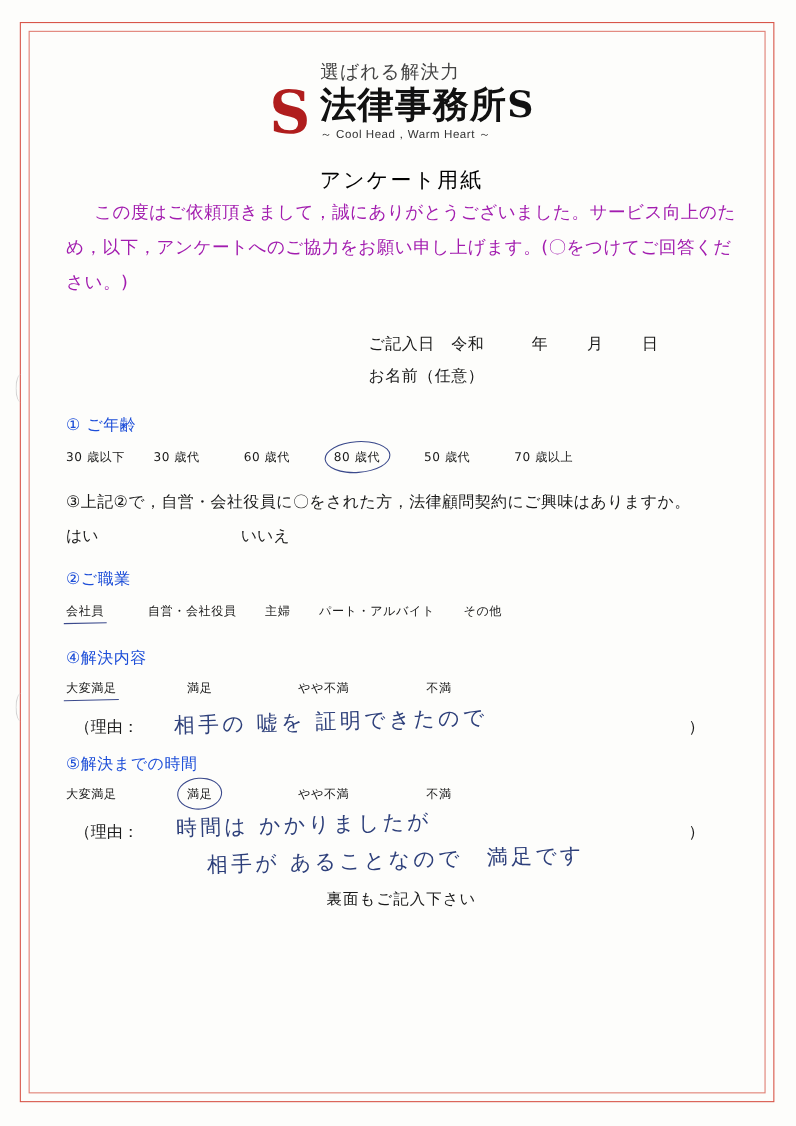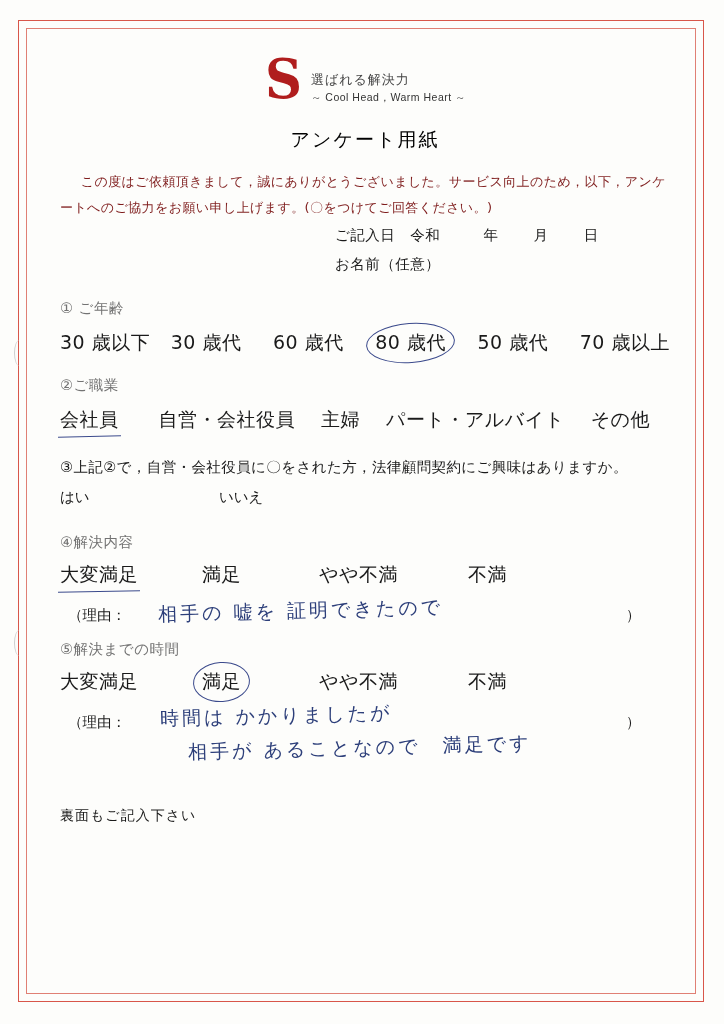--- a/index.html
+++ b/index.html
@@ -67,21 +67,21 @@
     font-family: "DejaVu Serif", serif;
     font-size: 54px;
     font-weight: bold;
     color: #b01d1d;
     line-height: 0.95;
     letter-spacing: -2px;
     transform: scaleX(0.95);
   }
   .logo-text { text-align: left; }
   .logo-tag {
-    font-size: 13px;
+    font-size: 17px;
     color: #444;
     letter-spacing: 1px;
     margin-bottom: 1px;
   }
   .logo-name {
     font-family: "DejaVu Serif", serif;
     font-size: 33px;
     font-weight: bold;
     letter-spacing: 1px;
     color: #111;
@@ -99,50 +99,50 @@
   .doc-title {
     text-align: center;
     font-size: 19px;
     letter-spacing: 2px;
     margin-top: 22px;
     color: #000000;
   }
 
   
   .intro {
-    margin-top: 16px;
-    font-size: 13px;
+    margin-top: 0;
+    font-size: 16px;
     line-height: 2.0;
     text-indent: 1.6em;
     letter-spacing: 0.4px;
-    color: #7f1d1d;
+    color: #a21caf;
   }
 
   
   .meta {
-    margin-top: 0;
+    margin-top: 26px;
     padding-left: 275px;
     font-size: 14.5px;
     line-height: 2.0;
     letter-spacing: 0.5px;
   }
   .meta .gap-s { display: inline-block; width: 30px; }
   .meta .gap-m { display: inline-block; width: 38px; }
 
   
   .q { margin-top: 20px; }
   .q-title {
     font-size: 14.5px;
     letter-spacing: 0.5px;
     margin-bottom: 12px;
-    color: #737373;
+    color: #1d4ed8;
   }
   .q-title.tight { margin-bottom: 10px; }
   .opts {
-    font-size: 19px;
+    font-size: 11px;
     letter-spacing: 0.5px;
     display: flex;
     align-items: center;
   }
   .opt { position: relative; display: inline-block; white-space: nowrap; }
 
   
   .circled::after {
     content: "";
     position: absolute;
@@ -189,21 +189,22 @@
     font-family: "DejaVu Serif", serif;
     color: #2d3f7a;
     font-size: 19px;
     letter-spacing: 3px;
     transform: rotate(-1.5deg);
     white-space: nowrap;
   }
   .hand.l2 { font-size: 19px; }
 
   .footer-note {
-    margin-top: 34px;
+    margin-top: 2px;
+    text-align: center;
     font-size: 14px;
     letter-spacing: 1px;
   }
 
   .sp-a { display:inline-block; width: 26px; }
   .sp-b { display:inline-block; width: 40px; }
 </style>
 </head>
 <body>
 
@@ -212,20 +213,21 @@
   <div class="frame-inner"></div>
   <div class="punch p1"></div>
   <div class="punch p2"></div>
 
   <div class="content">
 
     <div class="logo-row">
       <div class="logo-mark">S</div>
       <div class="logo-text">
         <div class="logo-tag">選ばれる解決力</div>
+        <div class="logo-name">法律事務所S</div>
         <div class="logo-sub">～ Cool Head，Warm Heart ～</div>
       </div>
     </div>
 
     <div class="doc-title">アンケート用紙</div>
 
     <div class="intro">この度はご依頼頂きまして，誠にありがとうございました。サービス向上のため，以下，アンケートへのご協力をお願い申し上げます。(〇をつけてご回答ください。)</div>
 
     <div class="meta">
       <div>
@@ -244,44 +246,44 @@
         <span class="sp-a"></span>
         <span class="opt">30 歳代</span>
         <span class="sp-b"></span>
         <span class="opt">60 歳代</span>
         <span class="sp-b"></span>
         <span class="opt circled">80 歳代</span>
         <span class="sp-b"></span>
         <span class="opt">50 歳代</span>
         <span class="sp-b"></span>
         <span class="opt">70 歳以上</span>
+      </div>
+    </div>
+
+    <div class="q">
+      <div class="q3-text">③上記②で，自営・会社役員に〇をされた方，法律顧問契約にご興味はありますか。</div>
+      <div class="q3-opts">
+        <span class="opt">はい</span>
+        <span class="sp"></span>
+        <span class="opt">いいえ</span>
       </div>
     </div>
 
     <div class="q">
       <div class="q-title">②ご職業</div>
       <div class="opts">
         <span class="opt underlined">会社員</span>
         <span class="sp-b"></span>
         <span class="opt">自営・会社役員</span>
         <span class="sp-a"></span>
         <span class="opt">主婦</span>
         <span class="sp-a"></span>
         <span class="opt">パート・アルバイト</span>
         <span class="sp-a"></span>
         <span class="opt">その他</span>
-      </div>
-    </div>
-
-    <div class="q">
-      <div class="q3-text">③上記②で，自営・会社役員に〇をされた方，法律顧問契約にご興味はありますか。</div>
-      <div class="q3-opts">
-        <span class="opt">はい</span>
-        <span class="sp"></span>
-        <span class="opt">いいえ</span>
       </div>
     </div>
 
     <div class="q" style="margin-top:26px;">
       <div class="q-title tight">④解決内容</div>
       <div class="opts">
         <span class="opt underlined">大変満足</span>
         <span style="display:inline-block;width:64px"></span>
         <span class="opt">満足</span>
         <span style="display:inline-block;width:78px"></span>

